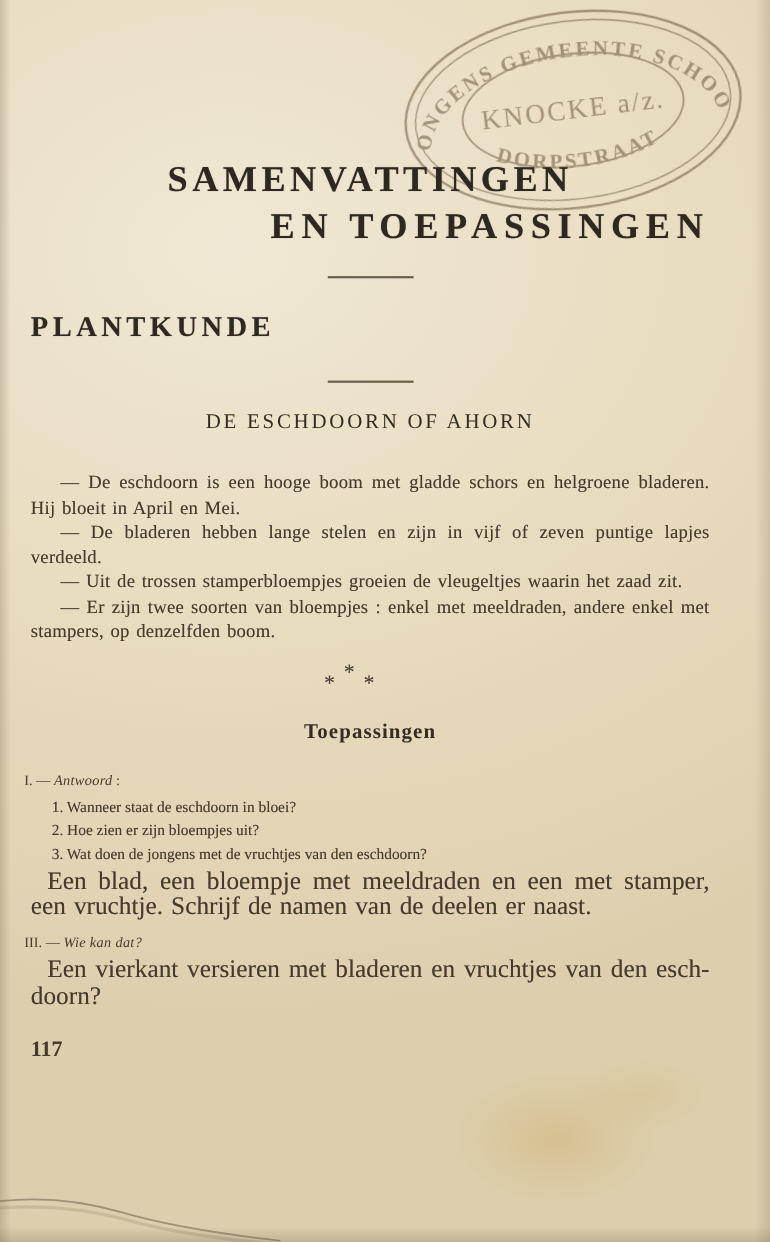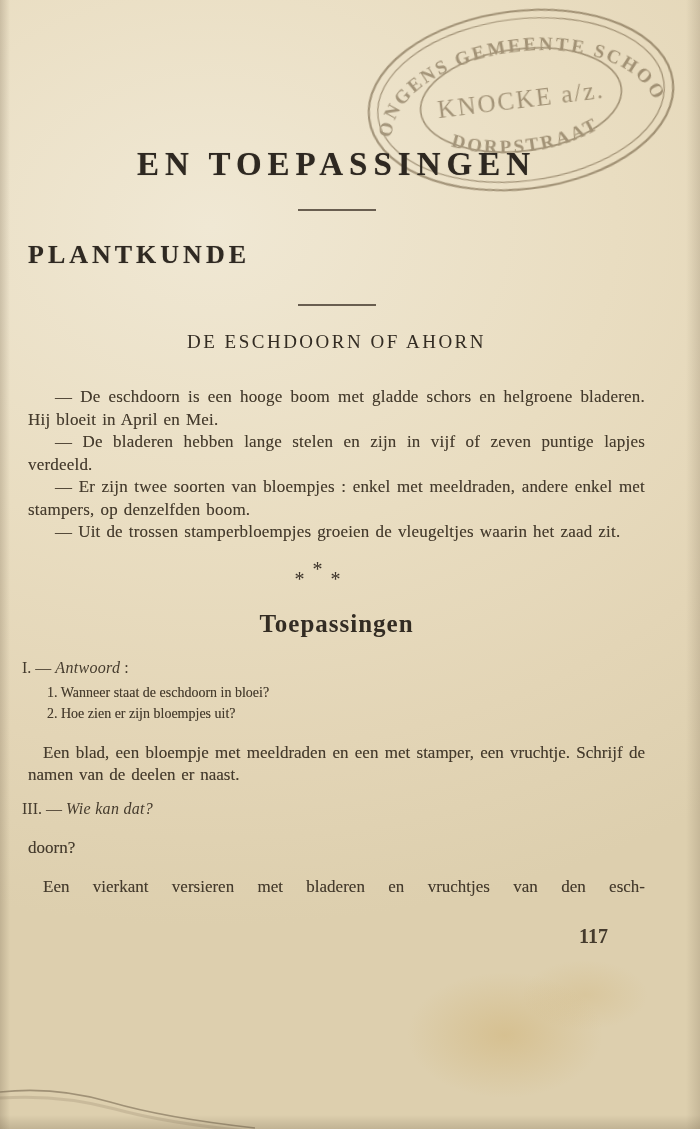--- a/index.html
+++ b/index.html
@@ -46,21 +46,21 @@
   .book-title {
     margin: 143px 0 0 0;
     text-align: center;
     font-size: 33px;
     line-height: 42px;
     font-weight: bold;
     letter-spacing: 4px;
     color: #2e2821;
     text-shadow: 0 0 1px rgba(46,40,33,0.4);
   }
-  .book-title .line2 { letter-spacing: 6px; }
+  .book-title .line2 { letter-spacing: 6px; text-align: right; }
 
   .rule {
     width: 78px; height: 2px;
     background: #51463a;
     margin: 24px auto 0 auto;
     opacity: 0.85;
   }
   .rule.r2 { margin-top: 33px; }
 
   .section-title {
@@ -105,55 +105,54 @@
     font-size: 20px;
   }
   .ornament span { position: absolute; }
   .ornament .s-top  { left: 50%; top: -4px; margin-left: -24px; }
   .ornament .s-left { left: 50%; top: 6px;  margin-left: -42px; }
   .ornament .s-right{ left: 50%; top: 6px;  margin-left: -6px; }
 
   .apps-heading {
     margin-top: 16px;
     text-align: center;
-    font-size: 25px;
+    font-size: 19px;
     line-height: 24px;
     font-weight: bold;
     letter-spacing: 1px;
     color: #332c23;
   }
 
-  .app-section { margin-left: -6px; font-size: 16px; line-height: 23px; }
+  .app-section { margin-left: -6px; font-size: 13px; line-height: 23px; }
   .app-section.first { margin-top: 20px; }
   .app-section.later { margin-top: 10px; }
   .app-section i { letter-spacing: 0.3px; }
 
   .questions { margin: 3px 0 0 19px; }
   .questions div {
     font-size: 14px;
     line-height: 21.5px;
     text-shadow: 0 0 0.6px rgba(69,59,45,0.45);
   }
 
   .app-para {
-    margin: 17px 0 0 0;
-    font-size: 17px;
+    margin: 2px 0 0 0;
+    font-size: 23px;
     line-height: 22.5px;
     text-align: justify;
     text-indent: 15px;
     word-spacing: 1.5px;
     text-shadow: 0 0 0.6px rgba(69,59,45,0.45);
   }
   .app-para.justify-last { text-align-last: justify; }
   .app-para.plain { text-align: left; text-indent: 0; }
 
   .page-number {
     margin-top: 26px;
     padding-right: 37px;
-    text-align: right;
     font-size: 20px;
     font-weight: bold;
     color: #35";
     color: #352e24;
   }
 
   .curl {
     position: absolute;
     left: 0; bottom: 0;
     pointer-events: none;
@@ -177,63 +176,65 @@
     </text>
     <text class="center-text" x="161" y="104" text-anchor="middle">KNOCKE a/z.</text>
     <text class="arc-text">
       <textPath href="#stamp-arc-bottom" startOffset="50%" text-anchor="middle">DORPSTRAAT</textPath>
     </text>
   </svg>
 
   <div class="content">
 
     <div class="book-title">
+      <div class="line1">SAMENVATTINGEN</div>
       <div class="line2">EN TOEPASSINGEN</div>
     </div>
 
     <div class="rule r1"></div>
 
     <div class="section-title">PLANTKUNDE</div>
 
     <div class="rule r2"></div>
 
     <div class="chapter-title">DE ESCHDOORN OF AHORN</div>
 
     <div class="summary">
       <p>— De eschdoorn is een hooge boom met gladde schors en helgroene bladeren. Hij bloeit in April en Mei.</p>
       <p>— De bladeren hebben lange stelen en zijn in vijf of zeven puntige lapjes verdeeld.</p>
+      <p>— Uit de trossen stamperbloempjes groeien de vleugeltjes waarin het zaad zit.</p>
       <p>— Er zijn twee soorten van bloempjes : enkel met meeldraden, andere enkel met stampers, op denzelfden boom.</p>
-      <p>— Uit de trossen stamperbloempjes groeien de vleugeltjes waarin het zaad zit.</p>
     </div>
 
     <div class="ornament">
       <span class="s-top">*</span>
       <span class="s-left">*</span>
       <span class="s-right">*</span>
     </div>
 
     <div class="apps-heading">Toepassingen</div>
 
     <div class="app-section first">
       <span>I. —</span>
       <i>Antwoord</i><span> :</span>
     </div>
     <div class="questions">
       <div>1. Wanneer staat de eschdoorn in bloei?</div>
       <div>2. Hoe zien er zijn bloempjes uit?</div>
+      <div>3. Wat doen de jongens met de vruchtjes van den eschdoorn?</div>
     </div>
 
     <p class="app-para">Een blad, een bloempje met meeldraden en een met stamper, een vruchtje. Schrijf de namen van de deelen er naast.</p>
 
     <div class="app-section later">
       <span>III. —</span>
       <i>Wie kan dat?</i>
     </div>
+    <p class="app-para justify-last">Een vierkant versieren met bladeren en vruchtjes van den esch-</p>
     <p class="app-para plain">doorn?</p>
-    <p class="app-para justify-last">Een vierkant versieren met bladeren en vruchtjes van den esch-</p>
 
     <div class="page-number">117</div>
 
   </div>
 
   <svg class="curl" width="260" height="45" viewBox="0 0 260 45">
     <path d="M 0,8 Q 55,2 110,18 T 255,44" fill="none" stroke="rgba(110,95,72,0.55)" stroke-width="1.6"></path>
     <path d="M 0,14 Q 60,10 115,25 T 258,48" fill="none" stroke="rgba(110,95,72,0.18)" stroke-width="3"></path>
   </svg>
 

